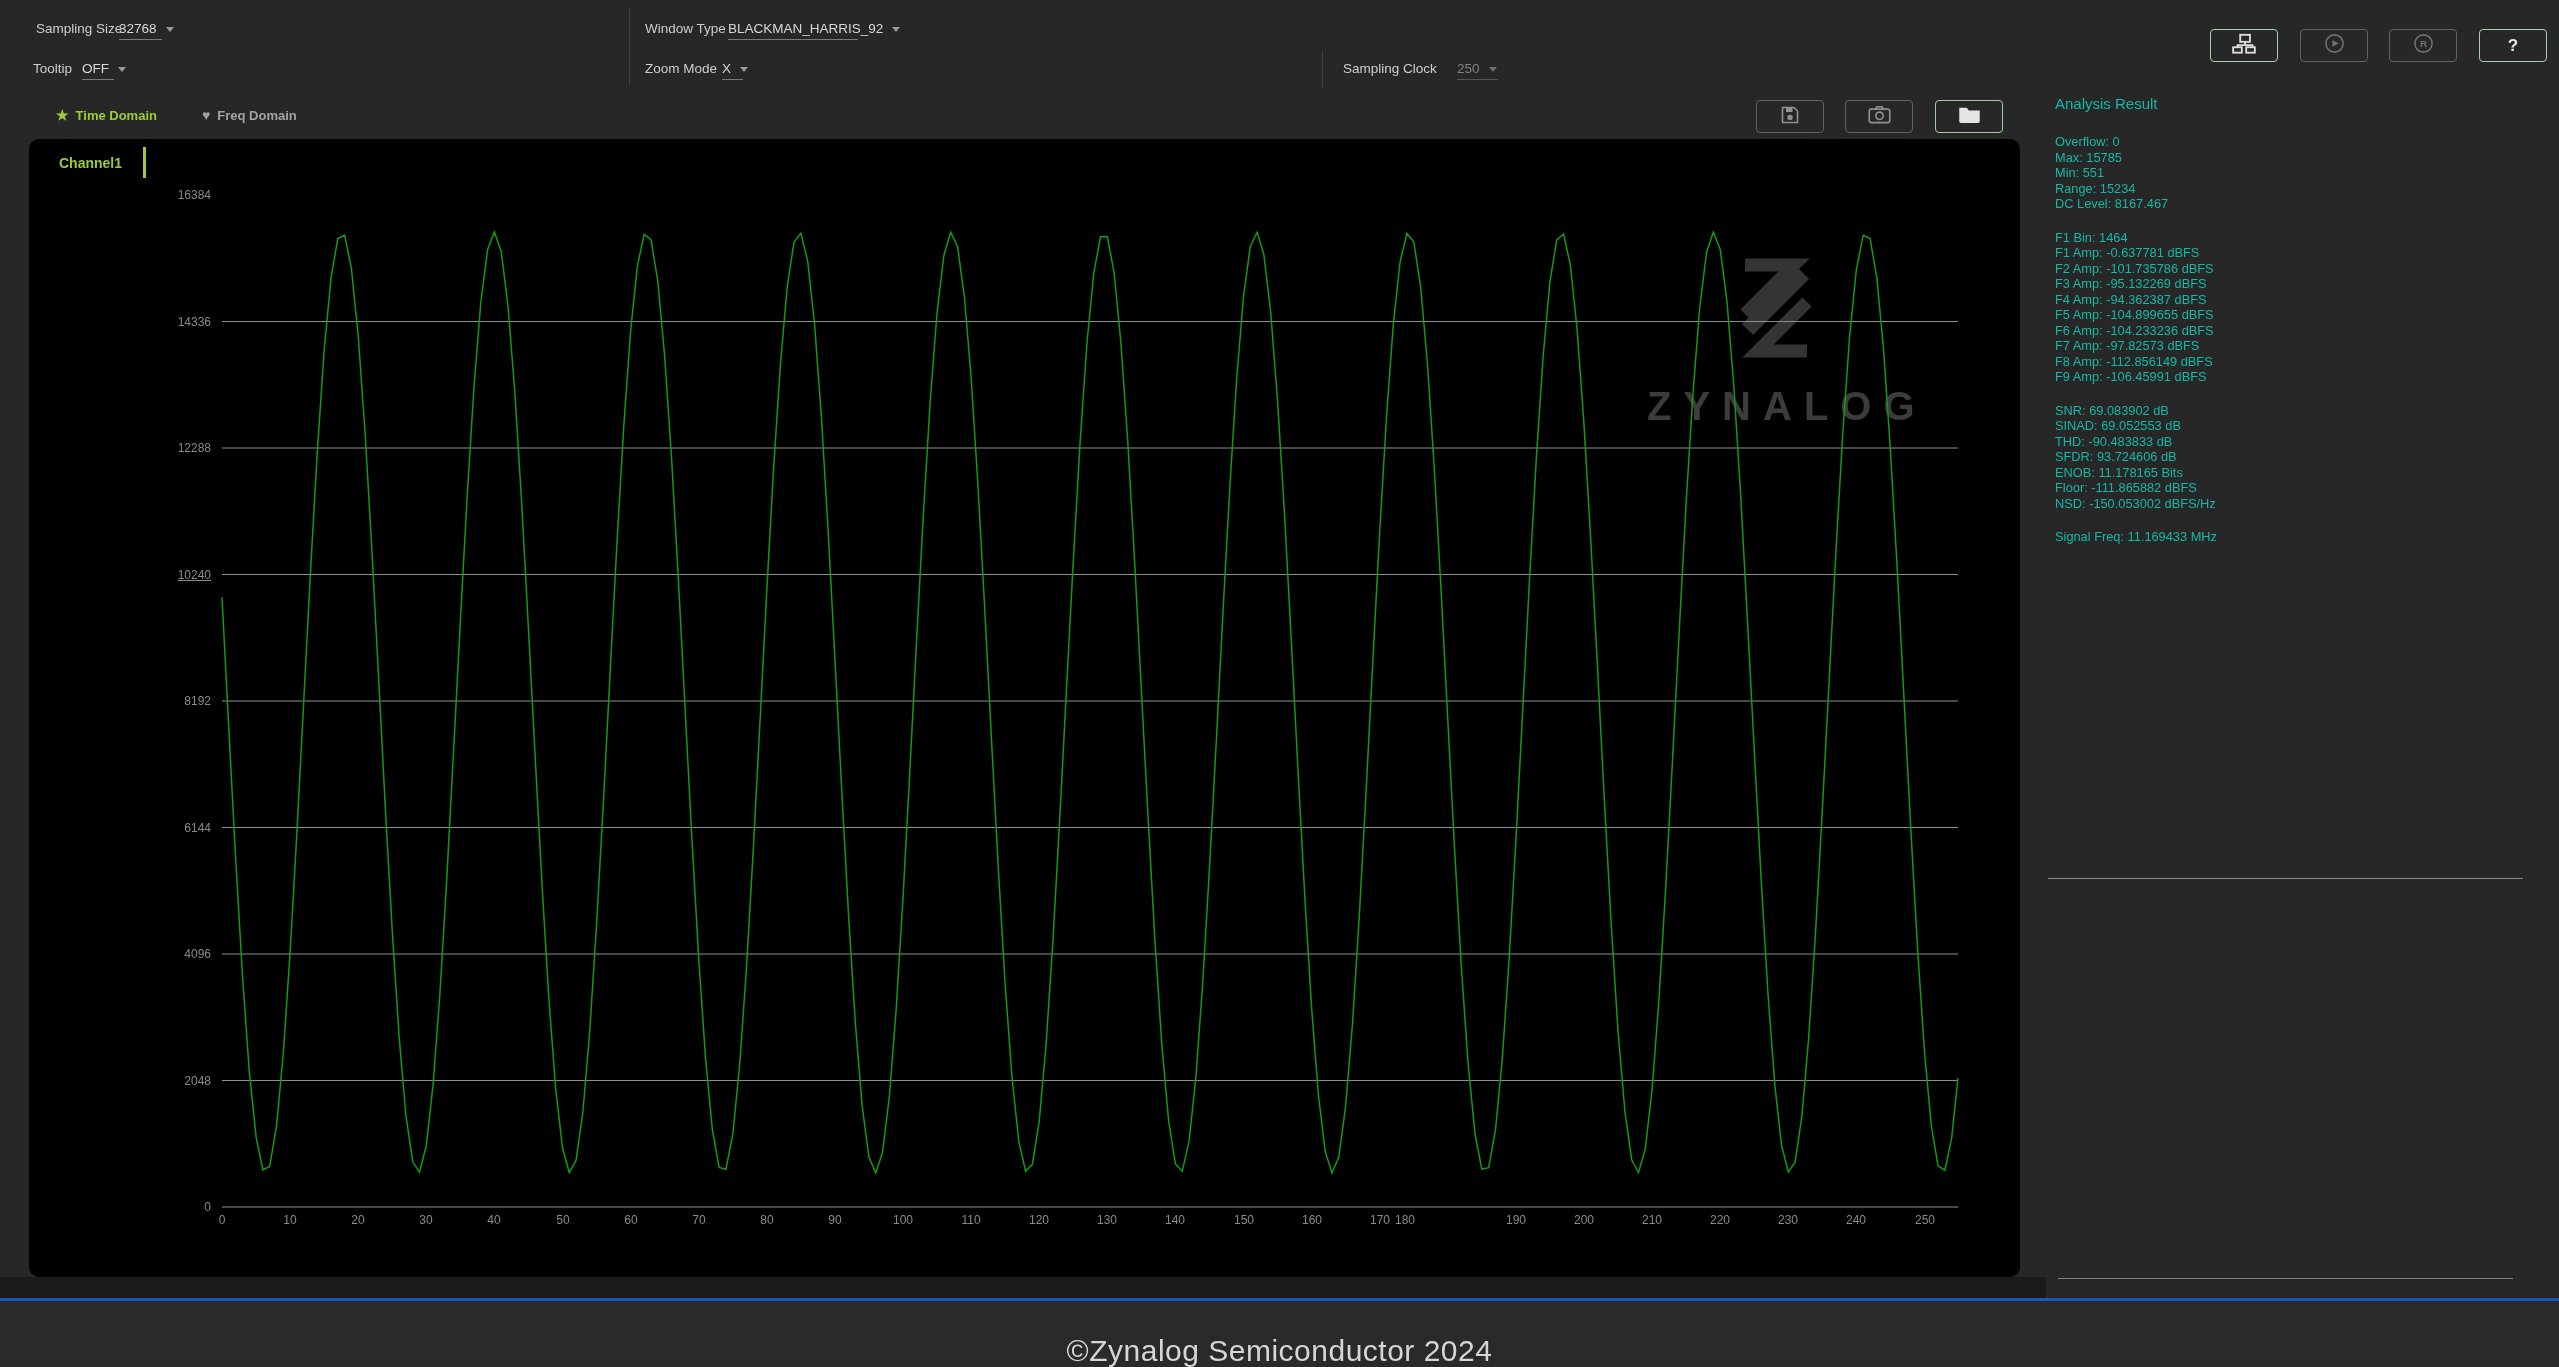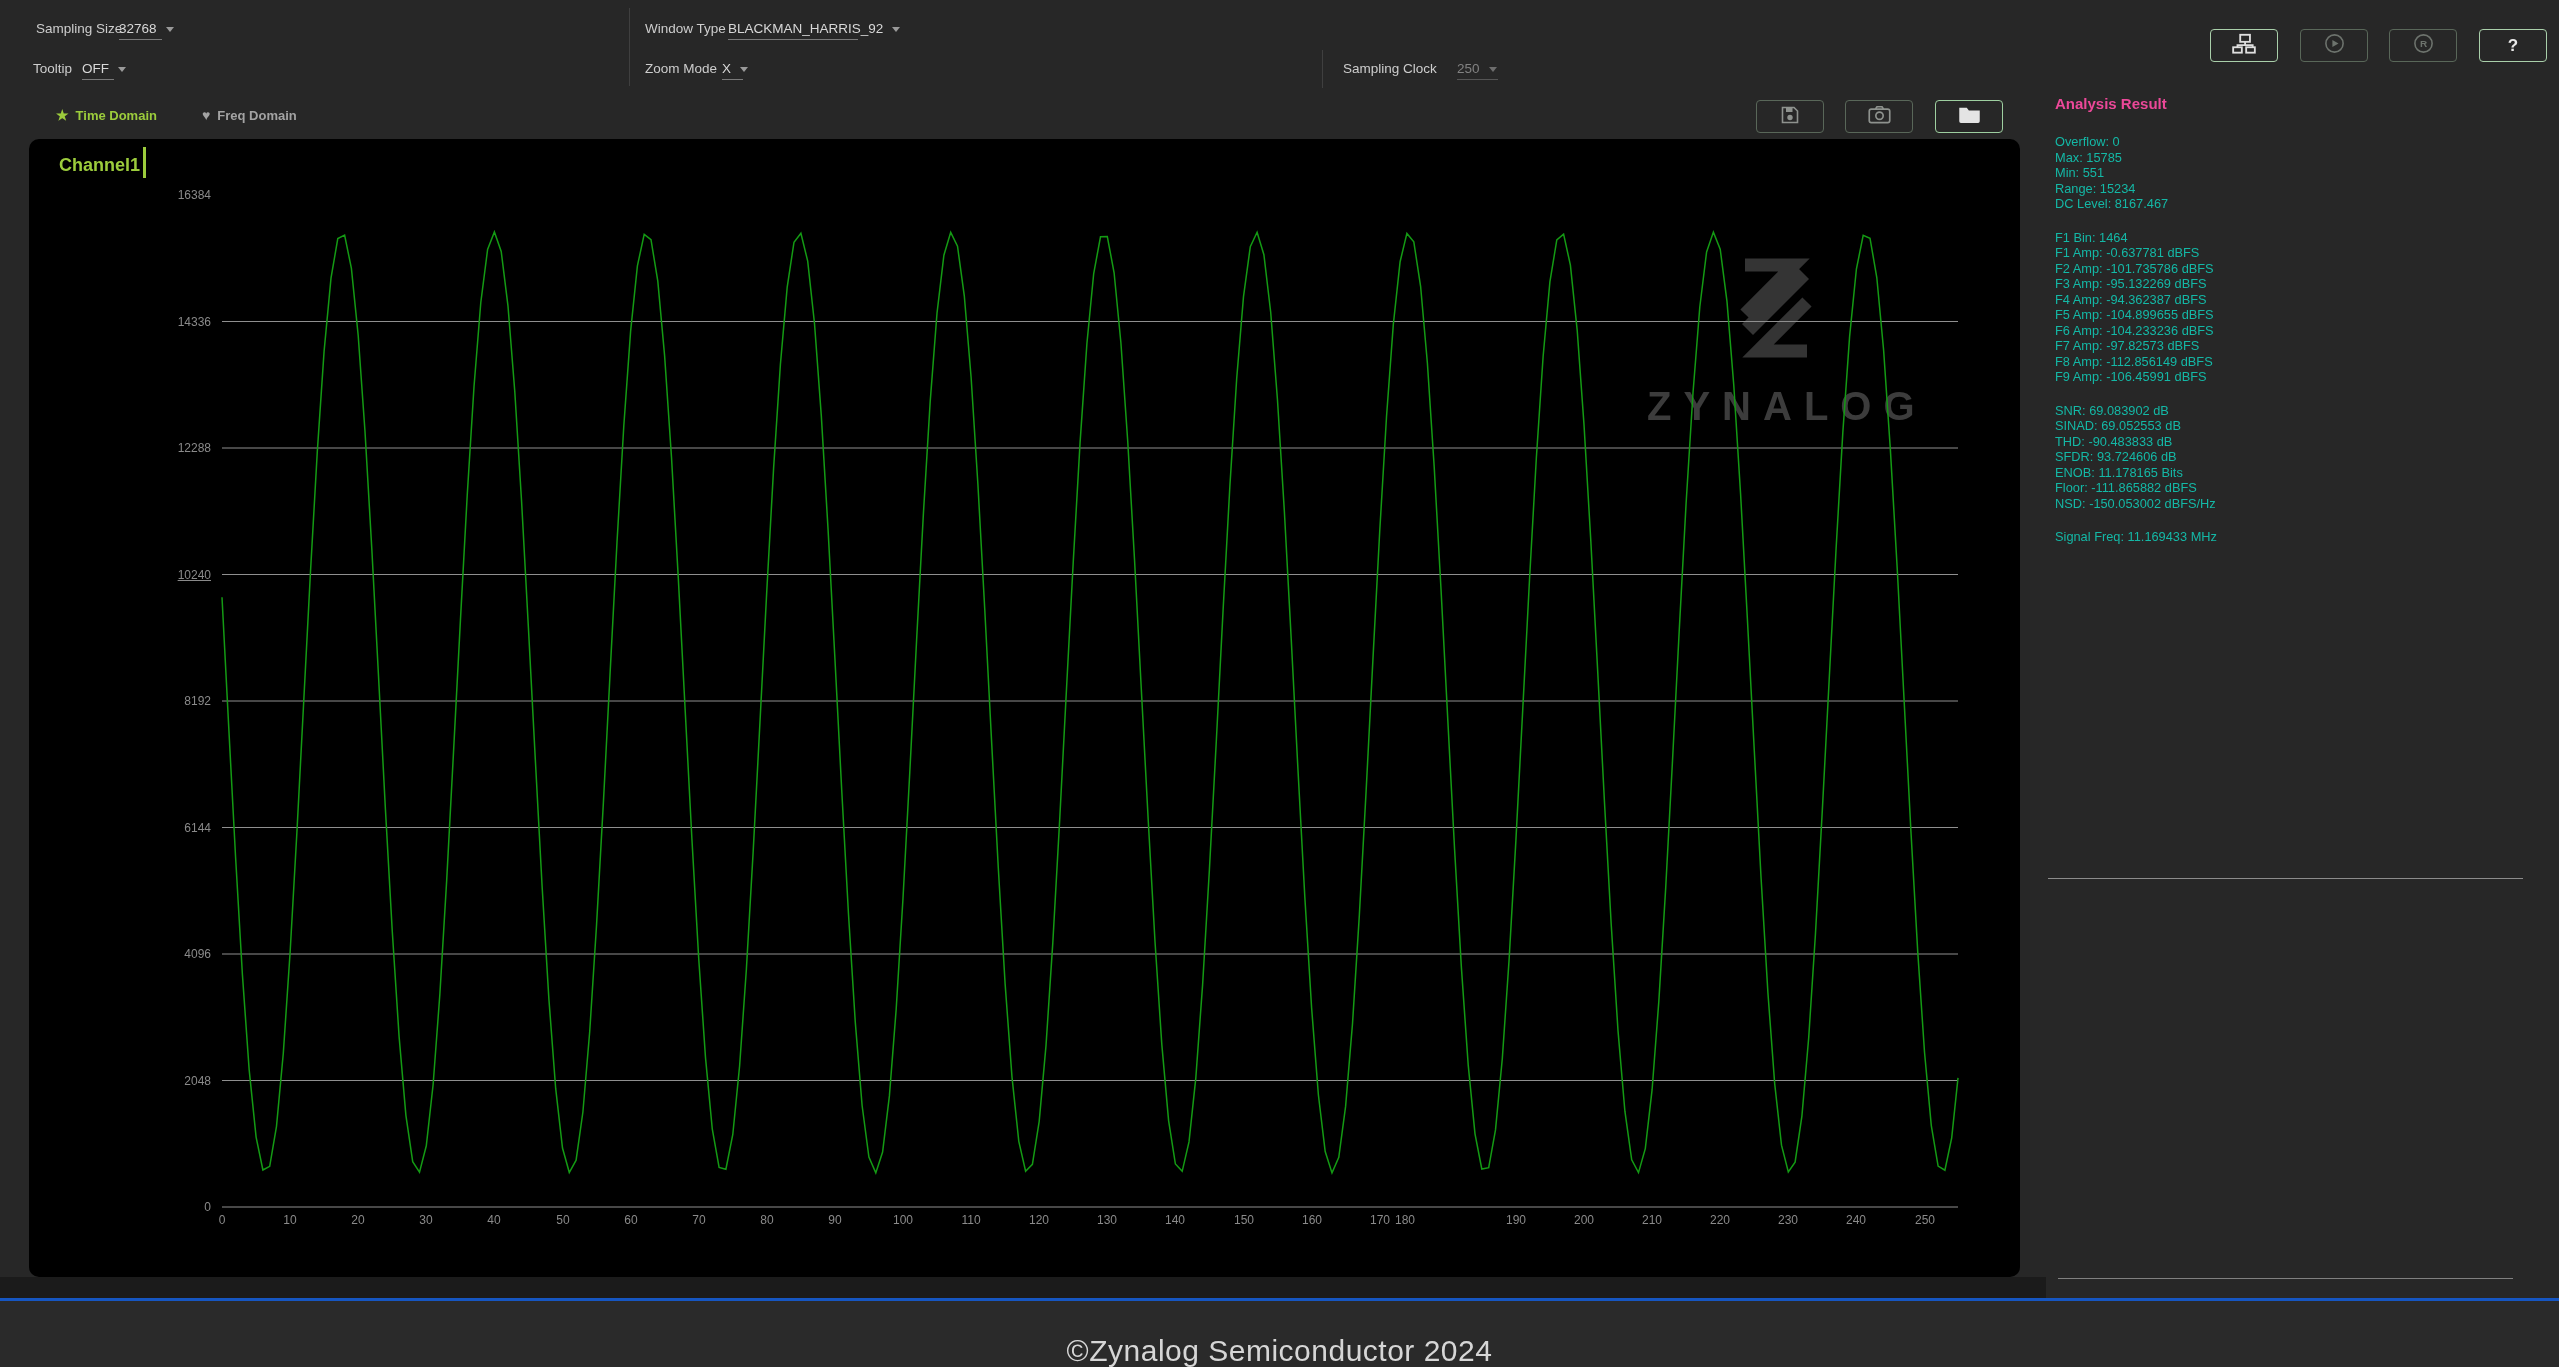--- a/index.html
+++ b/index.html
@@ -29,32 +29,32 @@
 
   
   .tab { font-size:13px; font-weight:bold; cursor:pointer; display:flex; align-items:center; gap:7px; }
   .tab.active { color:#9ccc3c; }
   .tab.inactive { color:#a3a3a3; }
   .tab .ticon { font-size:14px; }
 
   
   #chart-panel { left:29px; top:139px; width:1991px; height:1138px; background:#000;
                  border-radius:10px; }
-  #channel-label { left:30px; top:16px; color:#9ccc3c; font-size:18px; font-weight:bold; }
+  #channel-label { left:30px; top:16px; color:#9ccc3c; font-size:14px; font-weight:bold; }
   #cursor-line { left:114px; top:8px; width:2.5px; height:31px; background:#9ccc3c; }
 
   .ylab { position:absolute; width:97px; text-align:right; color:#8a8a8a; font-size:12px; }
   .xlab { position:absolute; width:44px; text-align:center; color:#8a8a8a; font-size:12px; }
 
   #watermark-logo { left:1699px; top:117px; }
   #watermark-text { left:1618px; top:245px; width:252px; text-align:center; color:#3c3c3c;
                     font-size:40px; font-weight:bold; letter-spacing:12px; }
 
   
-  #analysis-title { left:2055px; top:95px; color:#ec4899; font-size:15px; font-weight:bold; }
+  #analysis-title { left:2055px; top:95px; color:#14b8a6; font-size:15px; font-weight:normal; }
   #analysis-body { left:2055px; top:134px; width:480px; color:#14b8a6; font-size:12.8px;
                    line-height:15.5px; }
   .an-block { margin-bottom:18px; }
   .hdiv { height:1px; background:#8c8c8c; }
 
   
   #under-chart-strip { left:0; top:1277px; width:2046px; height:21px; background:#1b1b1b; }
   #blue-line { left:0; top:1298px; width:2559px; height:3px; background:#1656c2; }
   #footer { left:0; top:1301px; width:2559px; height:66px; background:#2a2a2a;
             display:flex; align-items:center; justify-content:center; }

